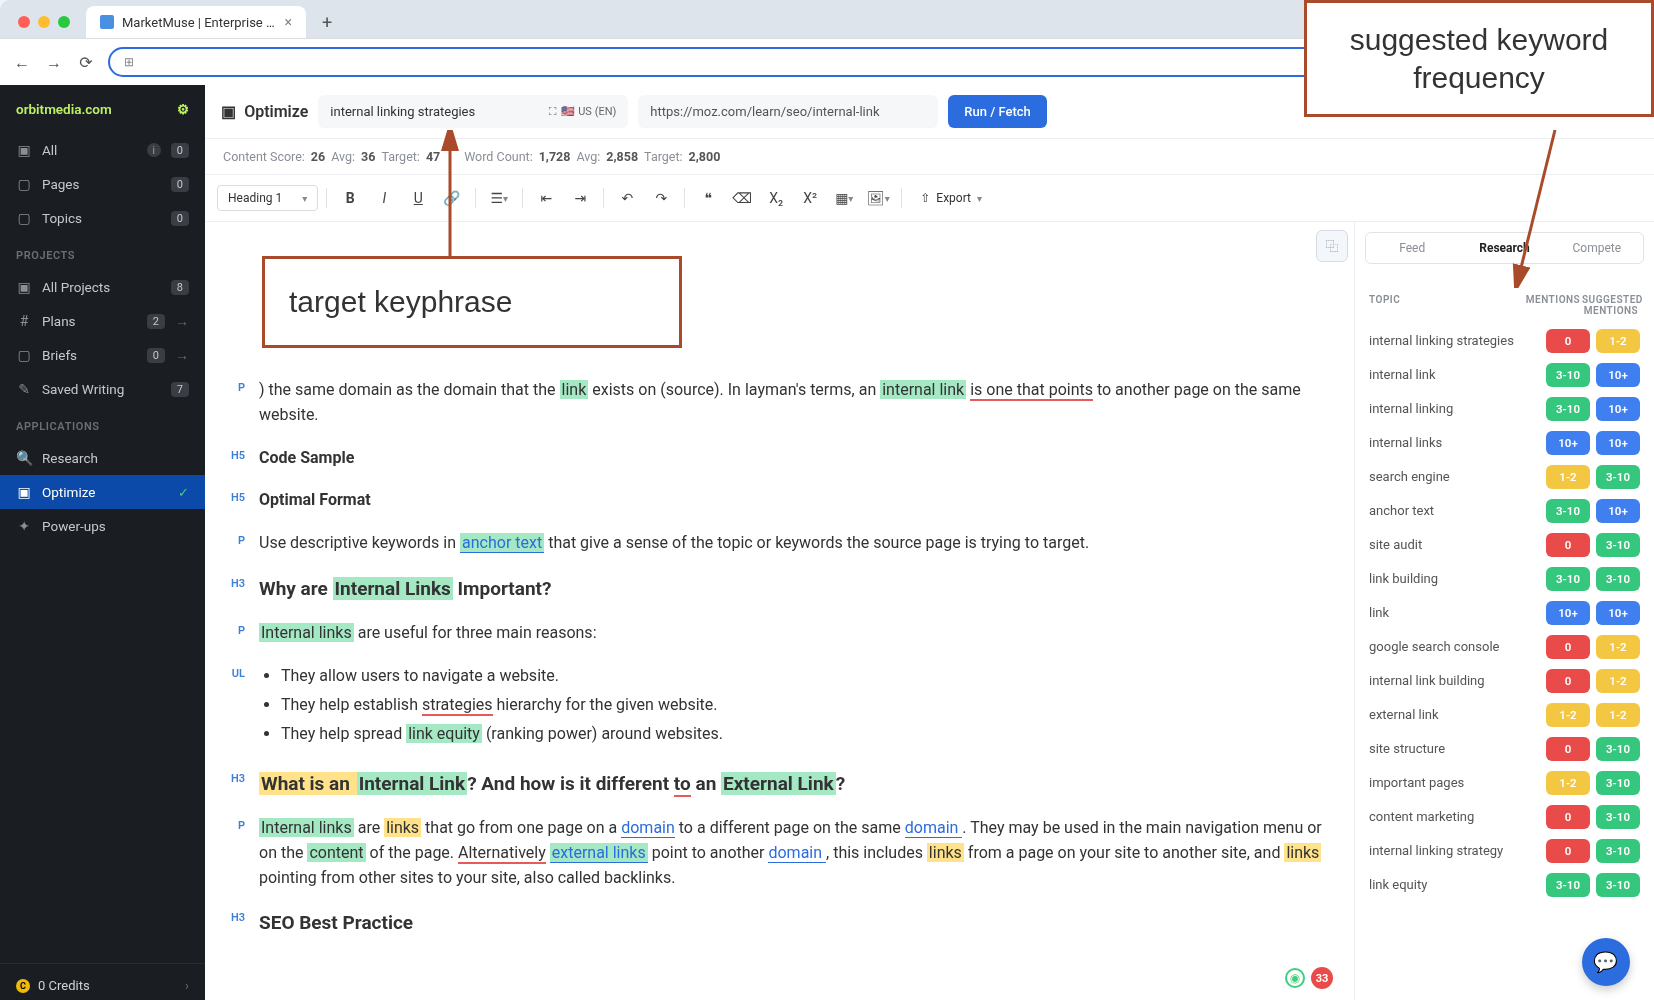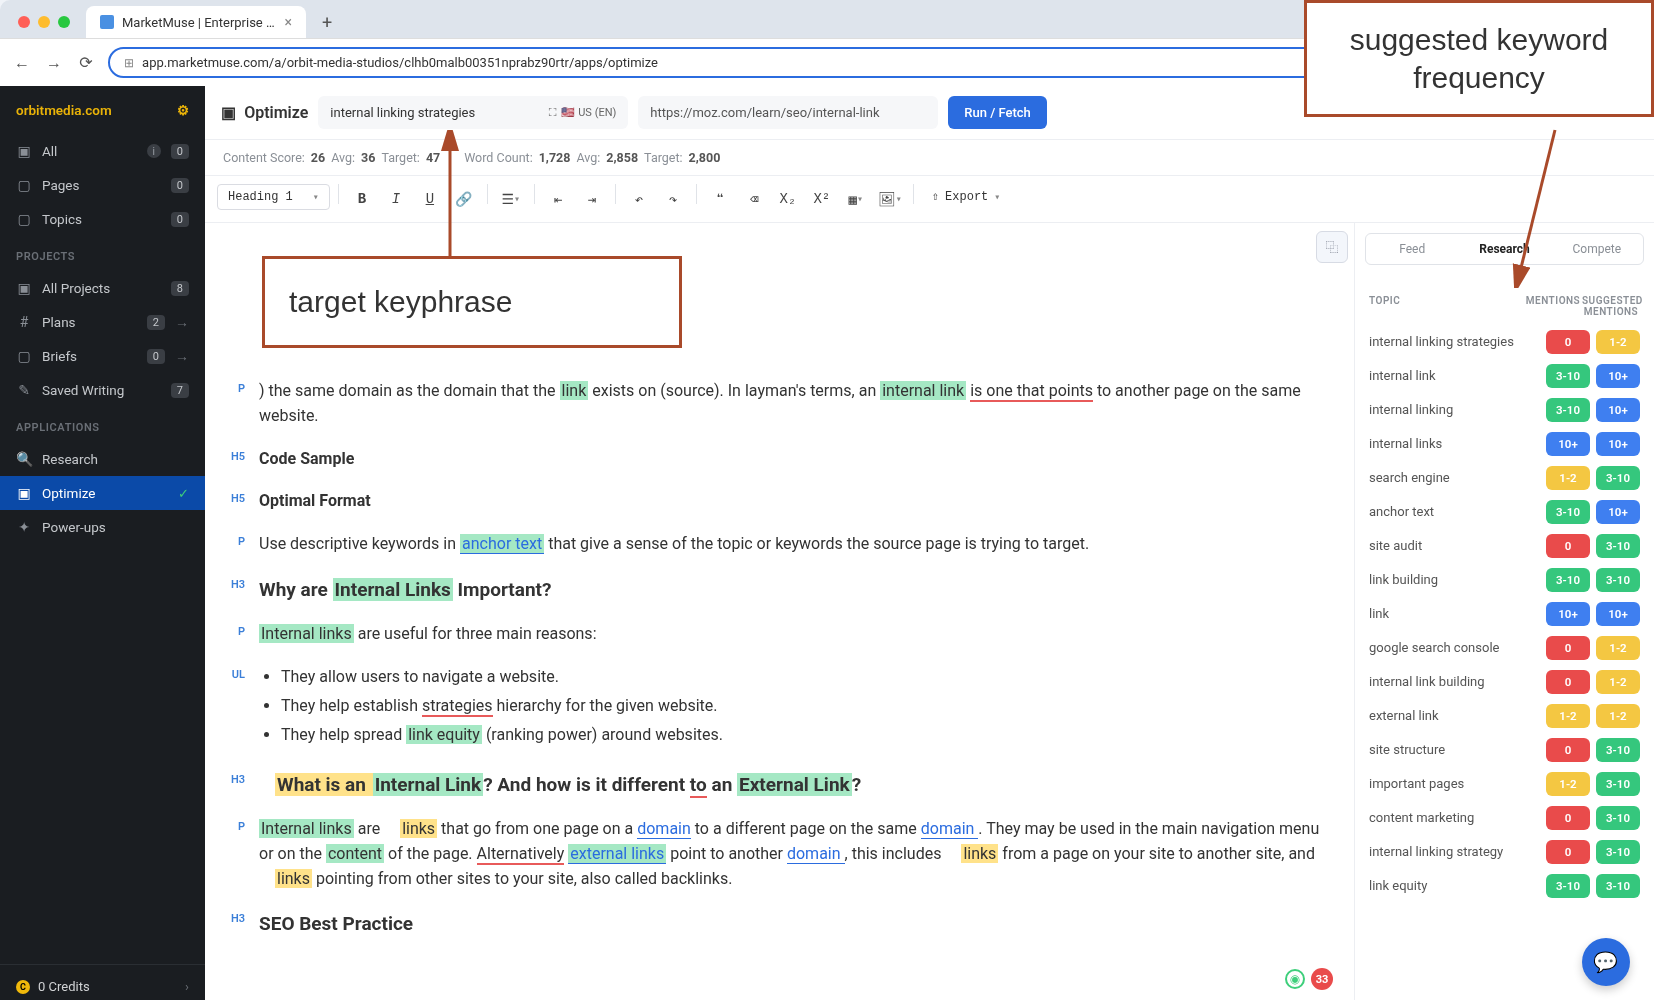--- a/index.html
+++ b/index.html
@@ -20,21 +20,21 @@
   .nav-btn { width: 20px; font-size: 16px; color: #555; text-align: center; }
   .url-box { flex: 1; border: 2px solid #2b6cdf; border-radius: 20px; padding: 6px 14px; display: flex; align-items: center; gap: 8px; background: #fff; }
   .url-icon { color: #888; font-size: 12px; }
   .url-text { font-size: 13px; color: #333; }
 
   
   .app { display: flex; height: calc(1000px - 78px); background: #fff; }
 
   
   .sidebar { width: 205px; background: #1a1d21; color: #d0d2d4; display: flex; flex-direction: column; font-size: 13.5px; }
-  .sb-header { padding: 16px 16px; display: flex; justify-content: space-between; align-items: center; font-weight: 600; color: #eab308; text-align: right; }
+  .sb-header { padding: 16px 16px; display: flex; justify-content: space-between; align-items: center; font-weight: 600; color: #bef264; text-align: right; }
   .sb-section-label { padding: 14px 16px 8px; font-size: 11px; letter-spacing: 0.6px; color: #6a6f76; font-weight: 600; }
   .sb-item { padding: 9px 16px; display: flex; align-items: center; gap: 10px; color: #c4c7cb; cursor: pointer; }
   .sb-item.active { background: #0b4aa8; color: #fff; }
   .sb-icon { width: 16px; text-align: center; font-size: 14px; color: #8a8f96; }
   .sb-item.active .sb-icon { color: #fff; }
   .sb-label { flex: 1; }
   .sb-badge { background: #3a3e44; color: #c4c7cb; border-radius: 4px; padding: 1px 6px; font-size: 11px; min-width: 18px; text-align: center; }
   .sb-arrow { color: #6a6f76; font-size: 14px; }
   .sb-info { width: 14px; height: 14px; border-radius: 50%; background: #3a3e44; color: #9aa0a8; font-size: 10px; display: inline-flex; align-items: center; justify-content: center; }
   .sb-check { color: #3ecf7b; font-size: 13px; }
@@ -50,39 +50,39 @@
   .topic-input { width: 310px; justify-content: space-between; }
   .url-input { width: 300px; color: #555; }
   .flag { font-size: 11px; color: #666; }
   .run-btn { background: #2b6cdf; color: #fff; border-radius: 6px; padding: 9px 16px; font-size: 13px; font-weight: 500; }
 
   .metrics-row { display: flex; gap: 24px; padding: 10px 18px; font-size: 12.5px; color: #555; border-bottom: 1px solid #eceef2; }
   .metric-group { display: flex; gap: 6px; }
   .metric-label { color: #8a8f96; }
   .metric-val { font-weight: 700; color: #555; }
 
-  .toolbar { display: flex; align-items: flex-start; gap: 4px; padding: 8px 12px; border-bottom: 1px solid #eceef2; font-family: Liberation Mono, monospace; }
+  .toolbar { display: flex; align-items: center; gap: 4px; padding: 8px 12px; border-bottom: 1px solid #eceef2; }
   .tb-select { border: 1px solid #dadce2; border-radius: 4px; padding: 5px 10px; font-size: 12px; display: flex; align-items: center; gap: 20px; background: #fff; }
   .tb-btn { width: 30px; height: 30px; display: flex; align-items: center; justify-content: center; border-radius: 4px; font-size: 14px; color: #444; }
   .tb-sep { width: 1px; height: 20px; background: #e0e3e8; margin: 0 4px; }
   .tb-export { padding: 5px 10px; font-size: 12px; display: flex; align-items: center; gap: 6px; }
   .tb-caret { font-size: 10px; color: #888; }
 
   
   .workspace { flex: 1; display: flex; overflow: hidden; }
   .editor-wrap { flex: 1; overflow-y: auto; padding: 16px 24px 40px 14px; position: relative; }
   .editor-line { display: flex; gap: 14px; margin-bottom: 18px; align-items: flex-start; }
   .line-tag { width: 26px; flex-shrink: 0; font-size: 11px; color: #3b7fd8; font-weight: 600; padding-top: 3px; text-align: right; }
   .line-body { flex: 1; font-size: 16px; line-height: 1.55; }
   .h3 .line-body { font-weight: 700; font-size: 19px; }
   .h5 .line-body { font-weight: 700; font-size: 16px; }
   .line-body ul { margin-left: 22px; }
   .line-body li { margin-bottom: 4px; }
   .hl-green { background: #a5e8c4; padding: 0 2px; }
-  .hl-yellow { background: #ffe28a; padding: 0 2px; margin-left: 16px; }
+  .hl-yellow { background: #ffe28a; padding: 0 2px; }
   .ul-red { border-bottom: 2px solid #e85a5a; }
   .ul-blue { color: #2b6cdf; border-bottom: 1px solid #2b6cdf; }
   .copy-float { position: absolute; right: 6px; top: 8px; width: 32px; height: 32px; border: 1px solid #d7dbe4; border-radius: 6px; display: flex; align-items: center; justify-content: center; background: #f3f6fb; color: #6b7280; }
 
   
   .right-panel { width: 300px; border-left: 1px solid #eceef2; display: flex; flex-direction: column; overflow: hidden; }
   .rp-tabs { display: flex; border: 1px solid #e0e3e8; border-radius: 6px; margin: 10px 10px 20px; overflow: hidden; }
   .rp-tab { flex: 1; text-align: center; padding: 8px 4px; font-size: 12px; color: #8a8f96; }
   .rp-tab.active { color: #222; font-weight: 700; background: #fff; }
   .rp-header { display: flex; padding: 10px 14px 8px; font-size: 10px; letter-spacing: 0.5px; color: #8a8f96; font-weight: 600; }
@@ -123,21 +123,20 @@
       <span class="tab-close">×</span>
     </div>
     <div class="new-tab">+</div>
   </div>
   <div class="addr-bar">
     <div class="nav-btn">←</div>
     <div class="nav-btn">→</div>
     <div class="nav-btn">⟳</div>
     <div class="url-box">
       <span class="url-icon">⊞</span>
-      <span class="url-text">app.marketmuse.com/a/orbit-media-studios/clhb0malb00351nprabz90rtr/apps/optimize</span>
     </div>
   </div>
 </div>
 
 <div class="app">
 
   <div class="sidebar">
     <div class="sb-header">
       <span>orbitmedia.com</span>
       <span>⚙</span>

